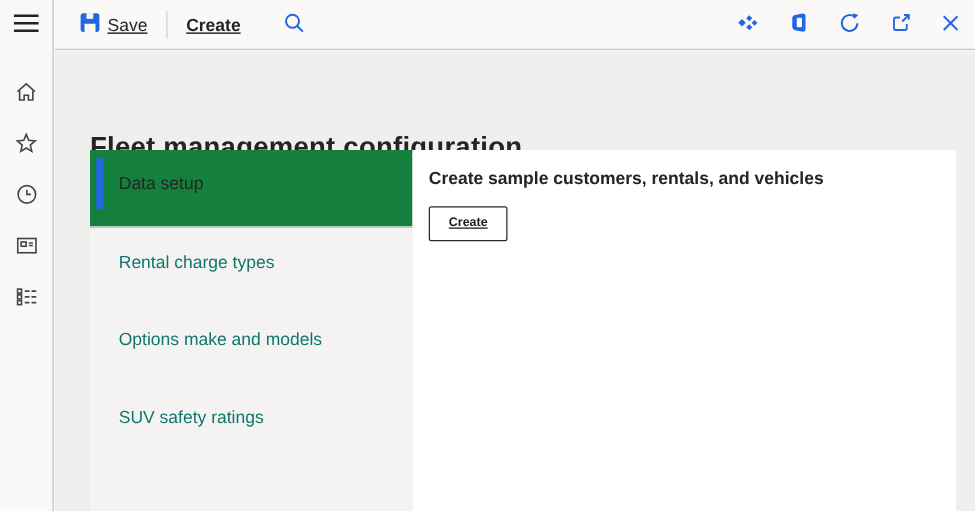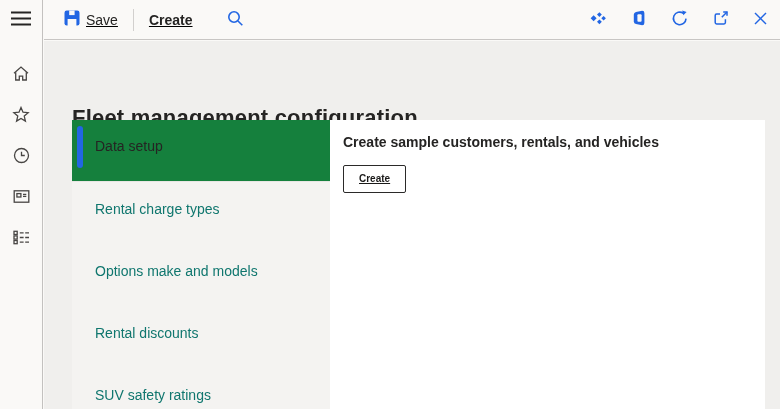--- a/index.html
+++ b/index.html
@@ -229,23 +229,20 @@
           <span class="accent-bar"></span>
           <span>Data setup</span>
         </div>
         <div class="tab-item">
           <span>Rental charge types</span>
         </div>
         <div class="tab-item">
           <span>Options make and models</span>
         </div>
         <div class="tab-item">
-          <span>Rental discounts</span>
-        </div>
-        <div class="tab-item">
           <span>SUV safety ratings</span>
         </div>
       </div>
 
       <div class="tab-content">
         <div class="panel-heading">Create sample customers, rentals, and vehicles</div>
         <button class="create-btn">Create</button>
       </div>
     </div>
   </div>

